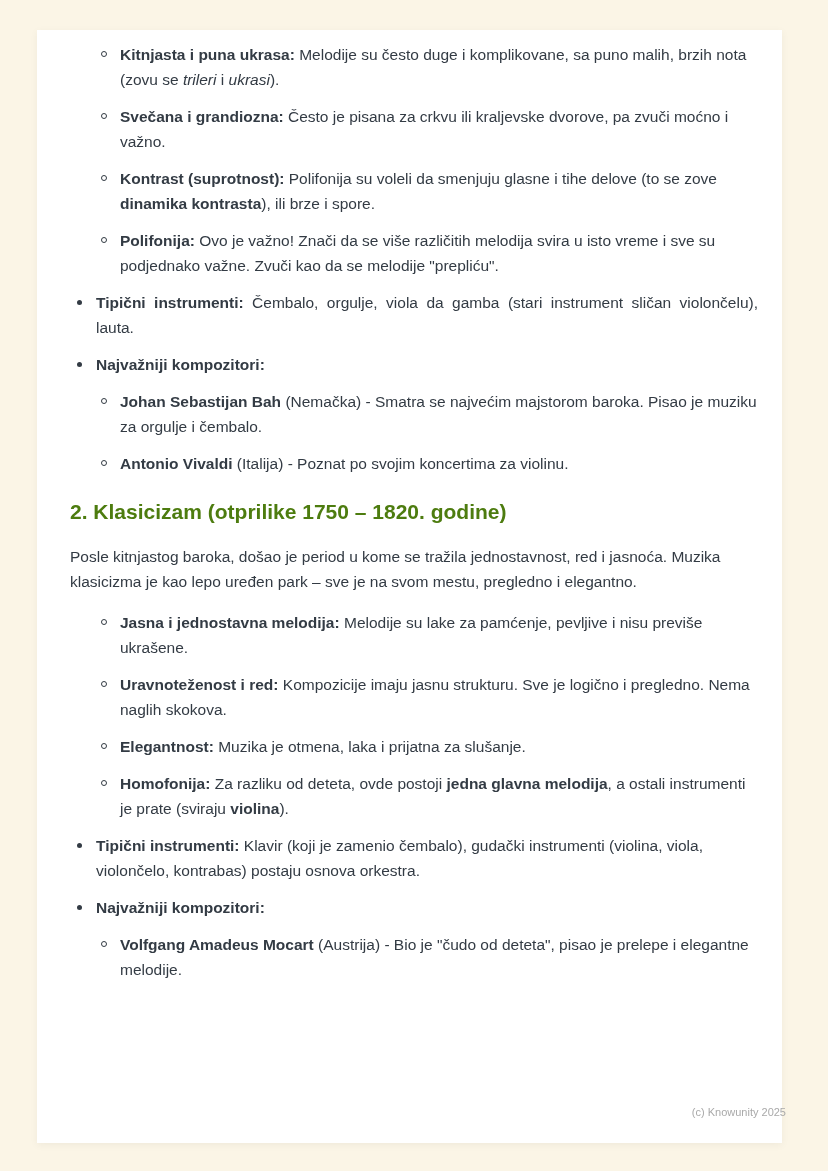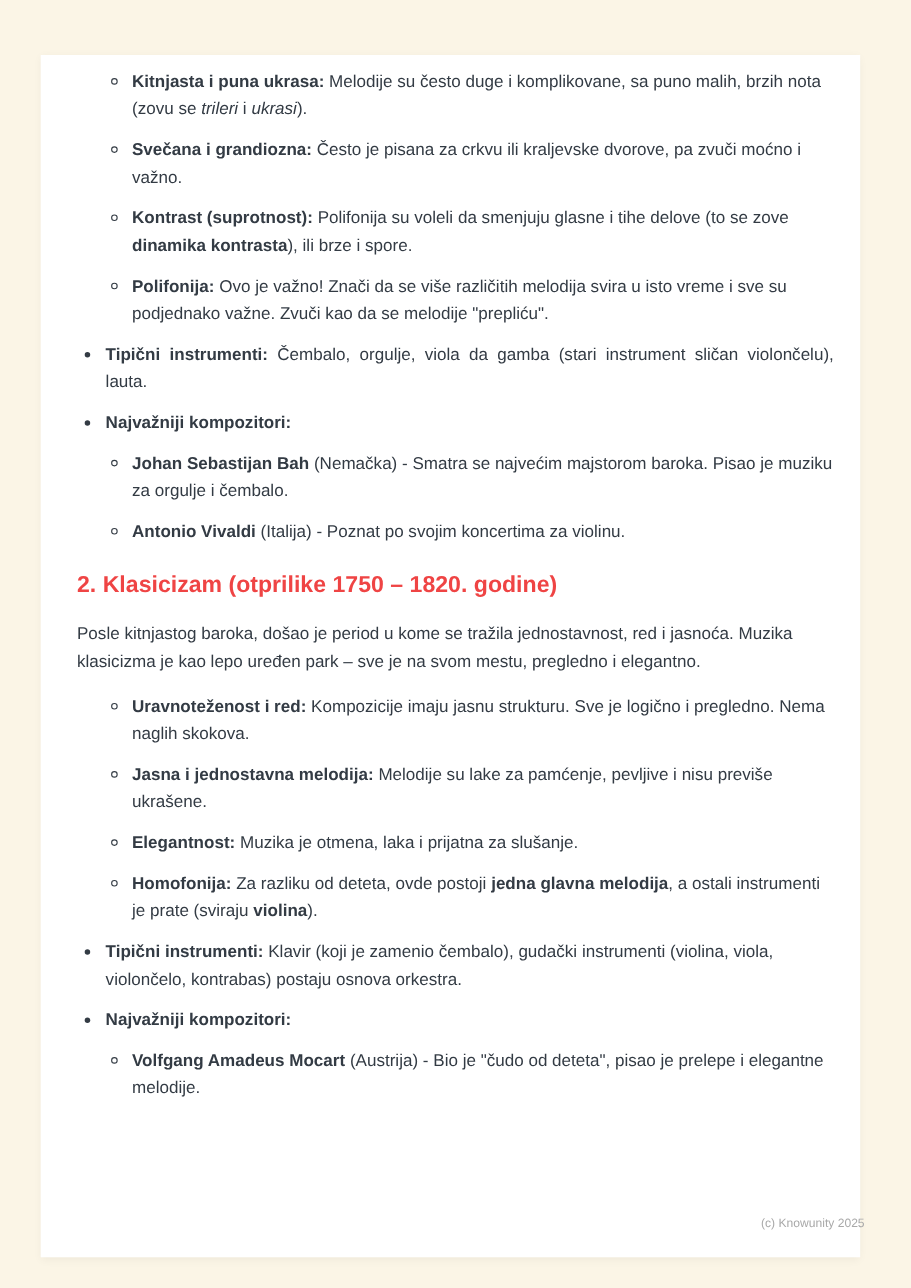--- a/index.html
+++ b/index.html
@@ -9,32 +9,31 @@
     font-family:"Liberation Sans","DejaVu Sans",sans-serif;
     -webkit-font-smoothing:antialiased;
   }
   .page{position:relative;width:828px;height:1171px;background:#fbf5e6;overflow:hidden;}
   .card{
     position:absolute;left:37px;top:30px;right:46px;bottom:28px;
     background:#ffffff;
     box-sizing:border-box;
     padding:12px 24px 46px 33px;
     box-shadow:0 2px 8px rgba(0,0,0,0.05);
-    margin-top:20px;
   }
   .doc{color:#333b44;font-size:15.5px;line-height:25px;}
   ul{list-style:none;margin:0;padding:0;}
   li{position:relative;margin-bottom:12px;}
   .li1{padding-left:26px;}
   .li2{padding-left:50px;}
   .marker{position:absolute;display:block;border-radius:50%;top:10px;box-sizing:border-box;}
   .m1{left:7px;width:5px;height:5px;background:#333b44;}
   .m2{left:31px;width:6px;height:6px;border:1.5px solid #333b44;top:9px;}
   .section-heading{
-    color:#ef4444;
+    color:#4d7c0f;
     font-size:21px;line-height:28px;font-weight:700;
     margin:22px 0 18px 0;
   }
   .intro{margin:0 0 16px 0;}
   .justify{text-align:justify;}
   .b{font-weight:700;}
   .i{font-style:italic;}
   .credit{
     position:absolute;right:42px;bottom:52px;
     font-size:11px;line-height:13px;color:#a9a9a9;
@@ -88,25 +87,25 @@
     </ul>
 
     <h2 class="section-heading">2. Klasicizam (otprilike 1750 – 1820. godine)</h2>
 
     <p class="intro">Posle kitnjastog baroka, došao je period u kome se tražila jednostavnost, red i jasnoća. Muzika klasicizma je kao lepo uređen park – sve je na svom mestu, pregledno i elegantno.</p>
 
 
     <ul>
       <li class="li2">
         <span class="marker m2"></span>
-        <div><span class="b">Uravnoteženost i red:</span><span> Kompozicije imaju jasnu strukturu. Sve je logično i pregledno. Nema naglih skokova.</span></div>
+        <div><span class="b">Jasna i jednostavna melodija:</span><span> Melodije su lake za pamćenje, pevljive i nisu previše ukrašene.</span></div>
       </li>
       <li class="li2">
         <span class="marker m2"></span>
-        <div><span class="b">Jasna i jednostavna melodija:</span><span> Melodije su lake za pamćenje, pevljive i nisu previše ukrašene.</span></div>
+        <div><span class="b">Uravnoteženost i red:</span><span> Kompozicije imaju jasnu strukturu. Sve je logično i pregledno. Nema naglih skokova.</span></div>
       </li>
       <li class="li2">
         <span class="marker m2"></span>
         <div><span class="b">Elegantnost:</span><span> Muzika je otmena, laka i prijatna za slušanje.</span></div>
       </li>
       <li class="li2">
         <span class="marker m2"></span>
         <div><span class="b">Homofonija:</span><span> Za razliku od deteta, ovde postoji </span><span class="b">jedna glavna melodija</span><span>, a ostali instrumenti je prate (sviraju </span><span class="b">violina</span><span>).</span></div>
       </li>
     </ul>

